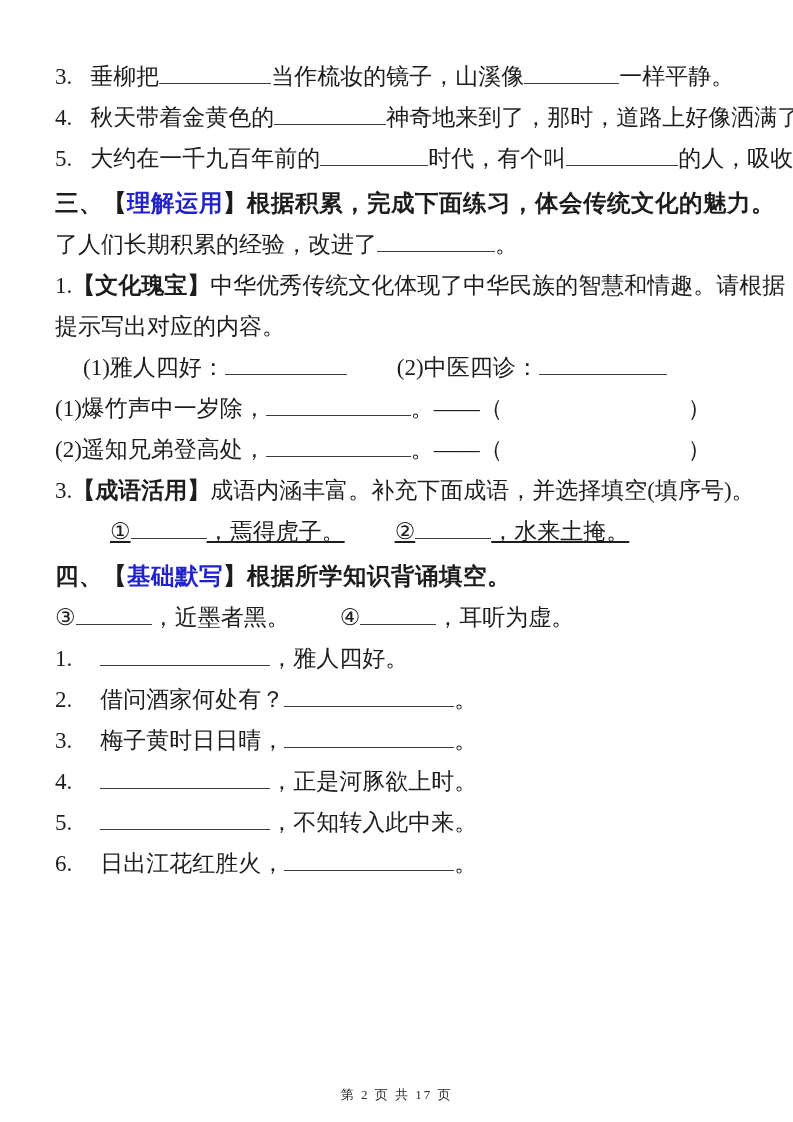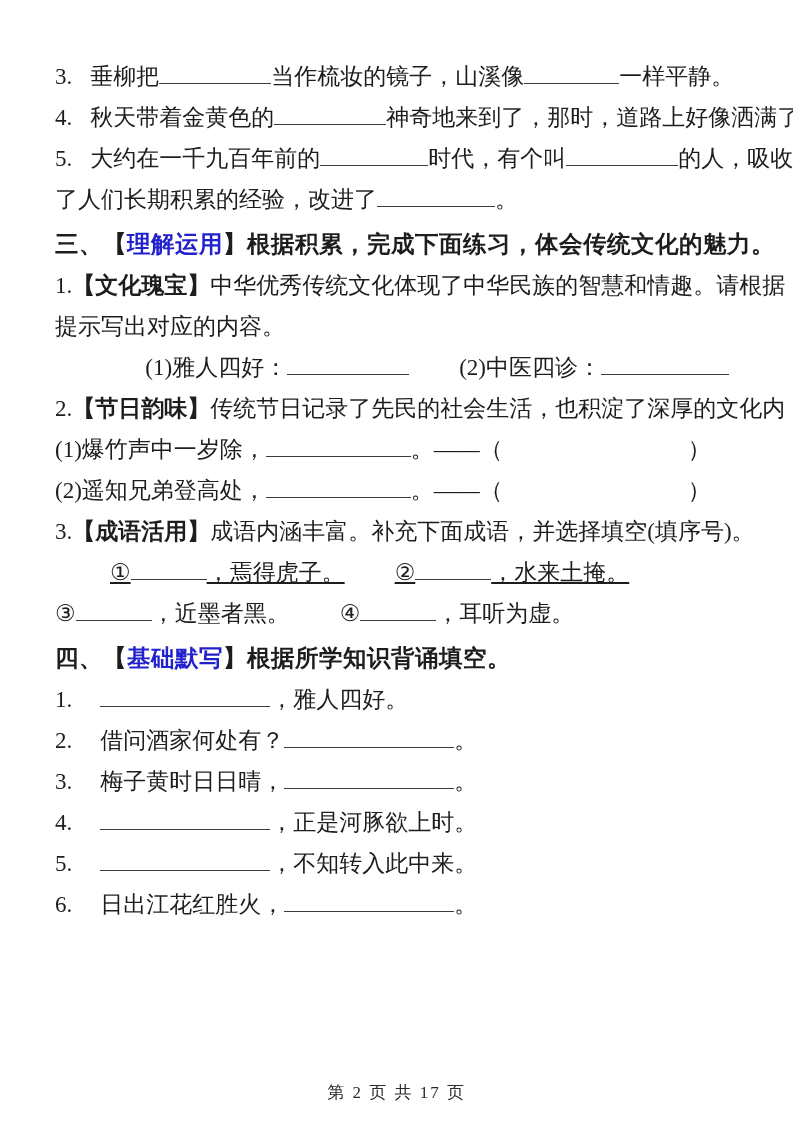--- a/index.html
+++ b/index.html
@@ -1,105 +1,102 @@
 <!DOCTYPE html>
 <html style="--accent-blue: #2222cc;"><head>
 <meta charset="utf-8">
 <style>
   html,body{margin:0;padding:0;background:#ffffff;}
   .page{
     position:relative;
     width:793px;height:1122px;
     background:#ffffff;
     box-sizing:border-box;
-    padding:56px 64px 0 55px;
+    padding:56px 48px 0 55px;
     font-family:"Liberation Serif","DejaVu Serif",serif;
     font-size:23px;
     color:#1d1d1d;
     overflow:hidden;
   }
   .line{height:41px;line-height:41px;white-space:nowrap;}
   .blank{
     display:inline-block;
     border-bottom:1.6px solid #3c3c3c;
     height:19px;
     vertical-align:baseline;
   }
   .gap{display:inline-block;height:10px;}
   .bold{font-weight:700;}
   .blue{color:var(--accent-blue,#2222cc);}
   .sec{font-weight:700;font-size:23.5px;margin-top:4px;letter-spacing:0.5px;}
   .num{display:inline-block;margin-right:18px;}
   .num-w{display:inline-block;margin-right:28px;}
-  .indent-sub{padding-left:28px;text-align:right;}
+  .indent-sub{padding-left:28px;}
   .indent-cy{padding-left:55px;text-decoration:underline;}
   .col-gap{display:inline-block;width:50px;}
   .footer{
     position:absolute;left:0;right:0;bottom:18px;
     text-align:center;
-    font-size:17px;color:#2b2b2b;letter-spacing:2px;
+    font-size:13px;color:#2b2b2b;letter-spacing:2px;
     font-family:"Liberation Serif","DejaVu Serif",serif;
   }
 </style>
 </head>
 <body>
 
 <div class="page">
 
   <div class="line">
     <span class="num">3.</span><span>垂柳把</span><span class="blank" style="width:112px"></span><span>当作梳妆的镜子，山溪像</span><span class="blank" style="width:95px"></span><span>一样平静。</span>
   </div>
 
   <div class="line">
     <span class="num">4.</span><span>秋天带着金黄色的</span><span class="blank" style="width:112px"></span><span>神奇地来到了，那时，道路上好像洒满了</span>
   </div>
 
   <div class="line">
     <span class="num">5.</span><span>大约在一千九百年前的</span><span class="blank" style="width:108px"></span><span>时代，有个叫</span><span class="blank" style="width:112px"></span><span>的人，吸收</span>
   </div>
+  <div class="line sec">
+    <span>三、</span><span>【</span><span class="blue">理解运用</span><span>】</span><span>根据积累，完成下面练习，体会传统文化的魅力。</span>
+  </div>
+
   <div class="line">
     <span>了人们长期积累的经验，改进了</span><span class="blank" style="width:118px"></span><span>。</span>
-  </div>
-
-  <div class="line sec">
-    <span>三、</span><span>【</span><span class="blue">理解运用</span><span>】</span><span>根据积累，完成下面练习，体会传统文化的魅力。</span>
   </div>
 
   <div class="line">
     <span>1.</span><span class="bold">【文化瑰宝】</span><span>中华优秀传统文化体现了中华民族的智慧和情趣。请根据</span>
   </div>
   <div class="line">
     <span>提示写出对应的内容。</span>
   </div>
   <div class="line indent-sub">
     <span>(1)雅人四好：</span><span class="blank" style="width:122px"></span><span class="col-gap"></span><span>(2)中医四诊：</span><span class="blank" style="width:128px"></span>
   </div>
 
   <div class="line">
-    <span>2.</span><span class="bold">【节日韵味】</span><span>传统节日记录了先民的社会生活，也积淀了深厚的文化内</span>
-  </div>
-  <div class="line">
     <span>(1)爆竹声中一岁除，</span><span class="blank" style="width:145px"></span><span>。——（</span><span class="gap" style="width:185px"></span><span>）</span>
   </div>
   <div class="line">
     <span>(2)遥知兄弟登高处，</span><span class="blank" style="width:145px"></span><span>。——（</span><span class="gap" style="width:185px"></span><span>）</span>
   </div>
 
   <div class="line">
     <span>3.</span><span class="bold">【成语活用】</span><span>成语内涵丰富。补充下面成语，并选择填空(填序号)。</span>
   </div>
   <div class="line indent-cy">
     <span>①</span><span class="blank" style="width:76px"></span><span>，焉得虎子。</span><span class="col-gap"></span><span>②</span><span class="blank" style="width:76px"></span><span>，水来土掩。</span>
   </div>
+  <div class="line sec">
+    <span>四、</span><span>【</span><span class="blue">基础默写</span><span>】</span><span>根据所学知识背诵填空。</span>
+  </div>
+
   <div class="line">
     <span>③</span><span class="blank" style="width:76px"></span><span>，近墨者黑。</span><span class="col-gap"></span><span>④</span><span class="blank" style="width:76px"></span><span>，耳听为虚。</span>
-  </div>
-
-  <div class="line sec">
-    <span>四、</span><span>【</span><span class="blue">基础默写</span><span>】</span><span>根据所学知识背诵填空。</span>
   </div>
 
   <div class="line">
     <span class="num-w">1.</span><span class="blank" style="width:170px"></span><span>，雅人四好。</span>
   </div>
   <div class="line">
     <span class="num-w">2.</span><span>借问酒家何处有？</span><span class="blank" style="width:170px"></span><span>。</span>
   </div>
   <div class="line">
     <span class="num-w">3.</span><span>梅子黄时日日晴，</span><span class="blank" style="width:170px"></span><span>。</span>

